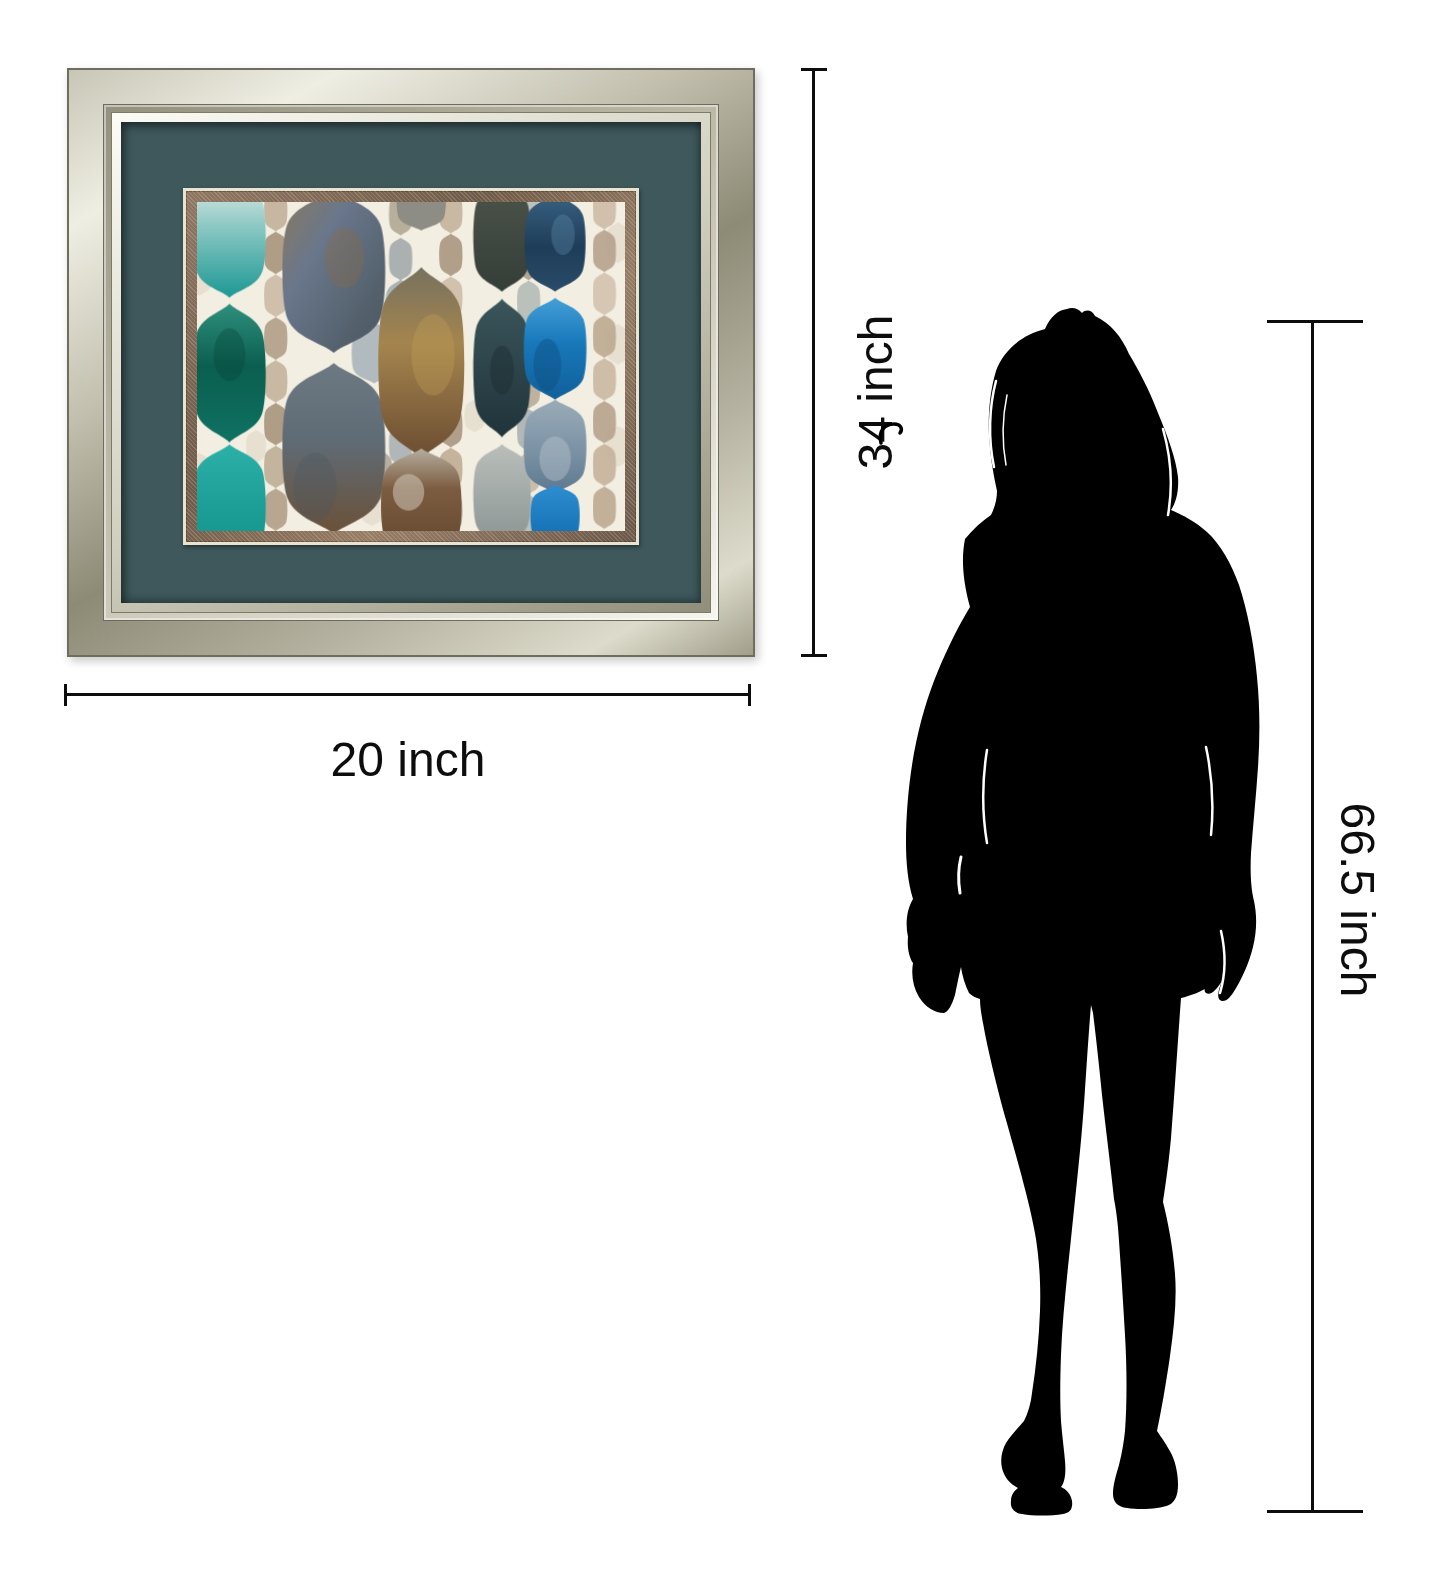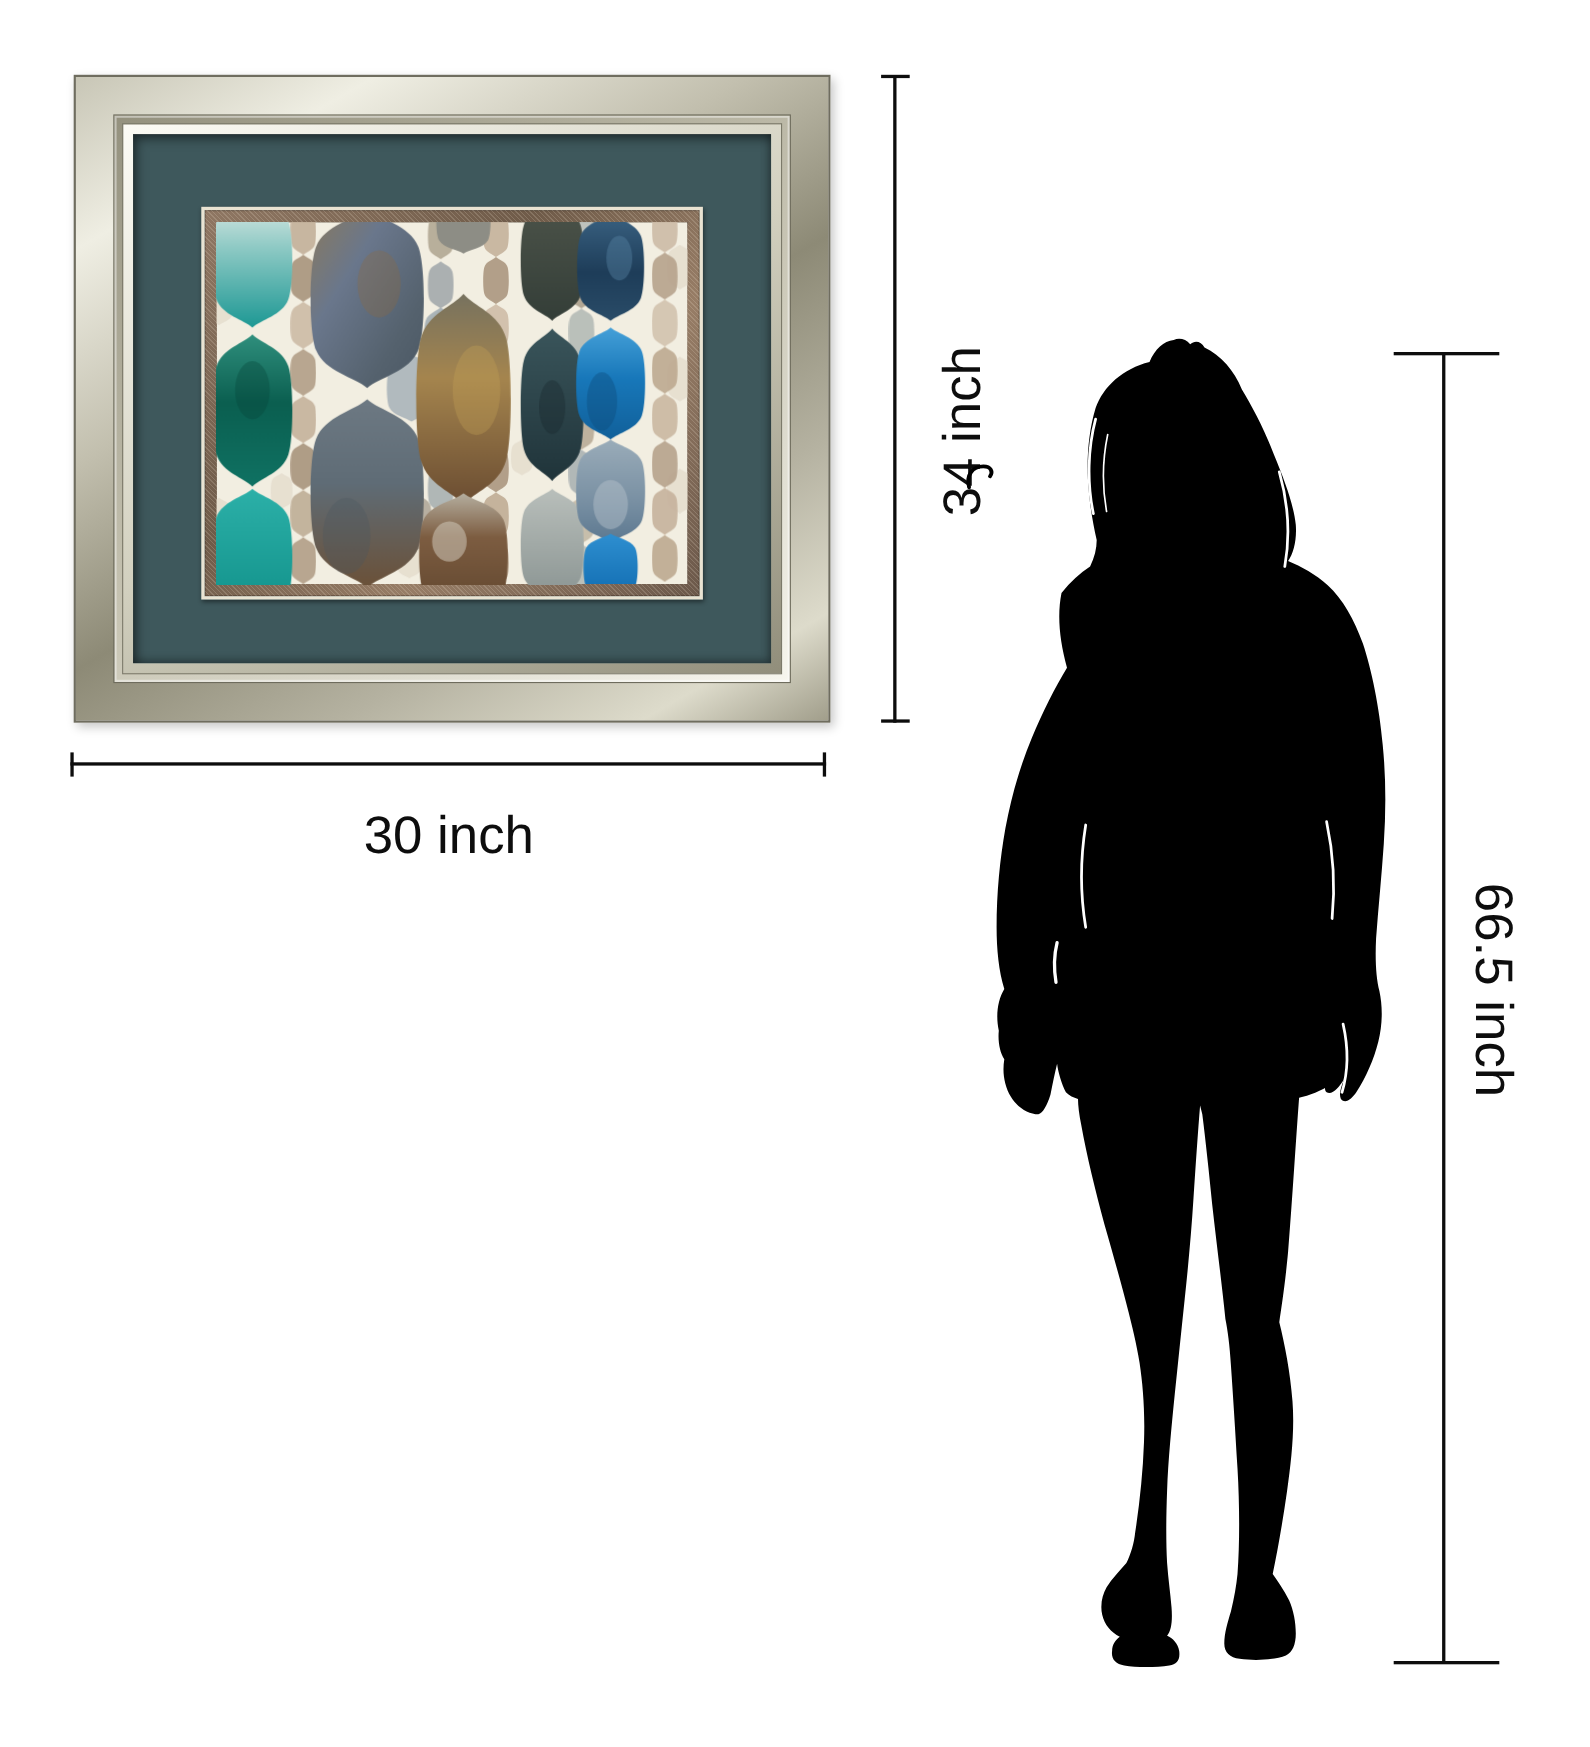--- a/index.html
+++ b/index.html
@@ -227,21 +227,21 @@
   </div>
 
   <div class="dim" style="left:812px;top:70px;width:3px;height:587px;"></div>
   <div class="dim" style="left:801px;top:68px;width:26px;height:3px;"></div>
   <div class="dim" style="left:801px;top:654px;width:26px;height:3px;"></div>
   <div class="dim-label rot-ccw" style="left:876px;top:392px;">34 inch</div>
 
   <div class="dim" style="left:64px;top:693px;width:687px;height:3px;"></div>
   <div class="dim" style="left:64px;top:684px;width:3px;height:22px;"></div>
   <div class="dim" style="left:748px;top:684px;width:3px;height:22px;"></div>
-  <div class="dim-label rot-none" style="left:408px;top:760px;">30 inch</div>
+  <div class="dim-label rot-none" style="left:408px;top:760px;">20 inch</div>
 
   <svg class="silhouette" viewBox="0 0 390 1210">
     <path style="fill:var(--sil,#000000)" d="
       M170,22
       C175,10 183,3 192,2 C197,0 203,1 207,6 C211,2 217,3 220,9
       C235,16 247,30 254,47 C263,62 274,82 283,106 C293,130 301,152 303,170
       C304,184 301,196 296,203 C308,208 321,215 332,225 C346,238 356,256 364,278
       C372,302 379,336 382,370 C385,400 385,430 383,460 C381,490 378,518 376,546
       C375,566 376,582 379,594 C382,608 382,624 378,640 C374,656 367,672 358,686
       C354,692 348,697 344,692 C342,688 344,681 347,674 C342,682 336,689 331,686

